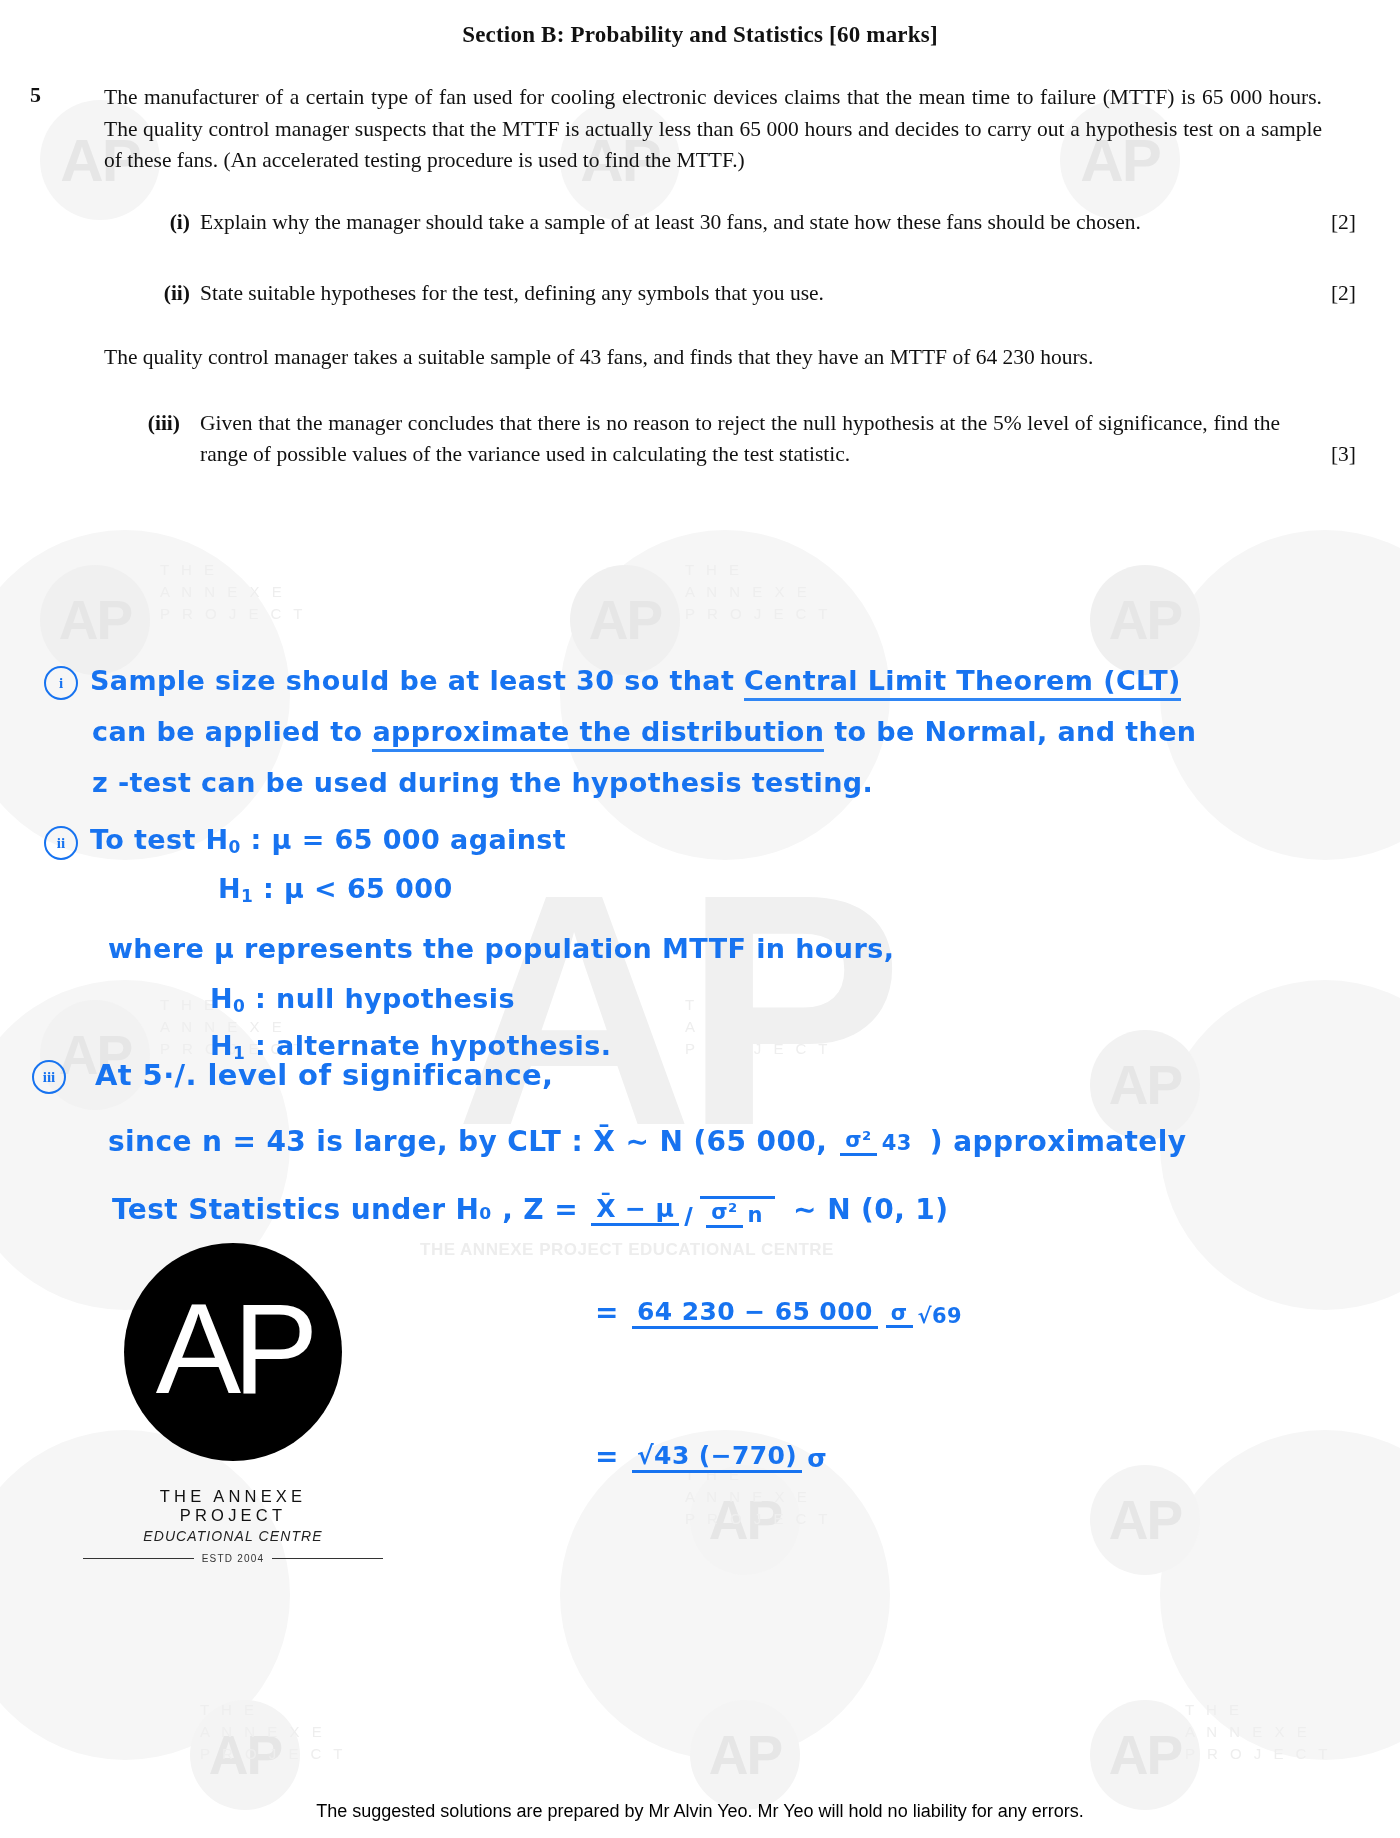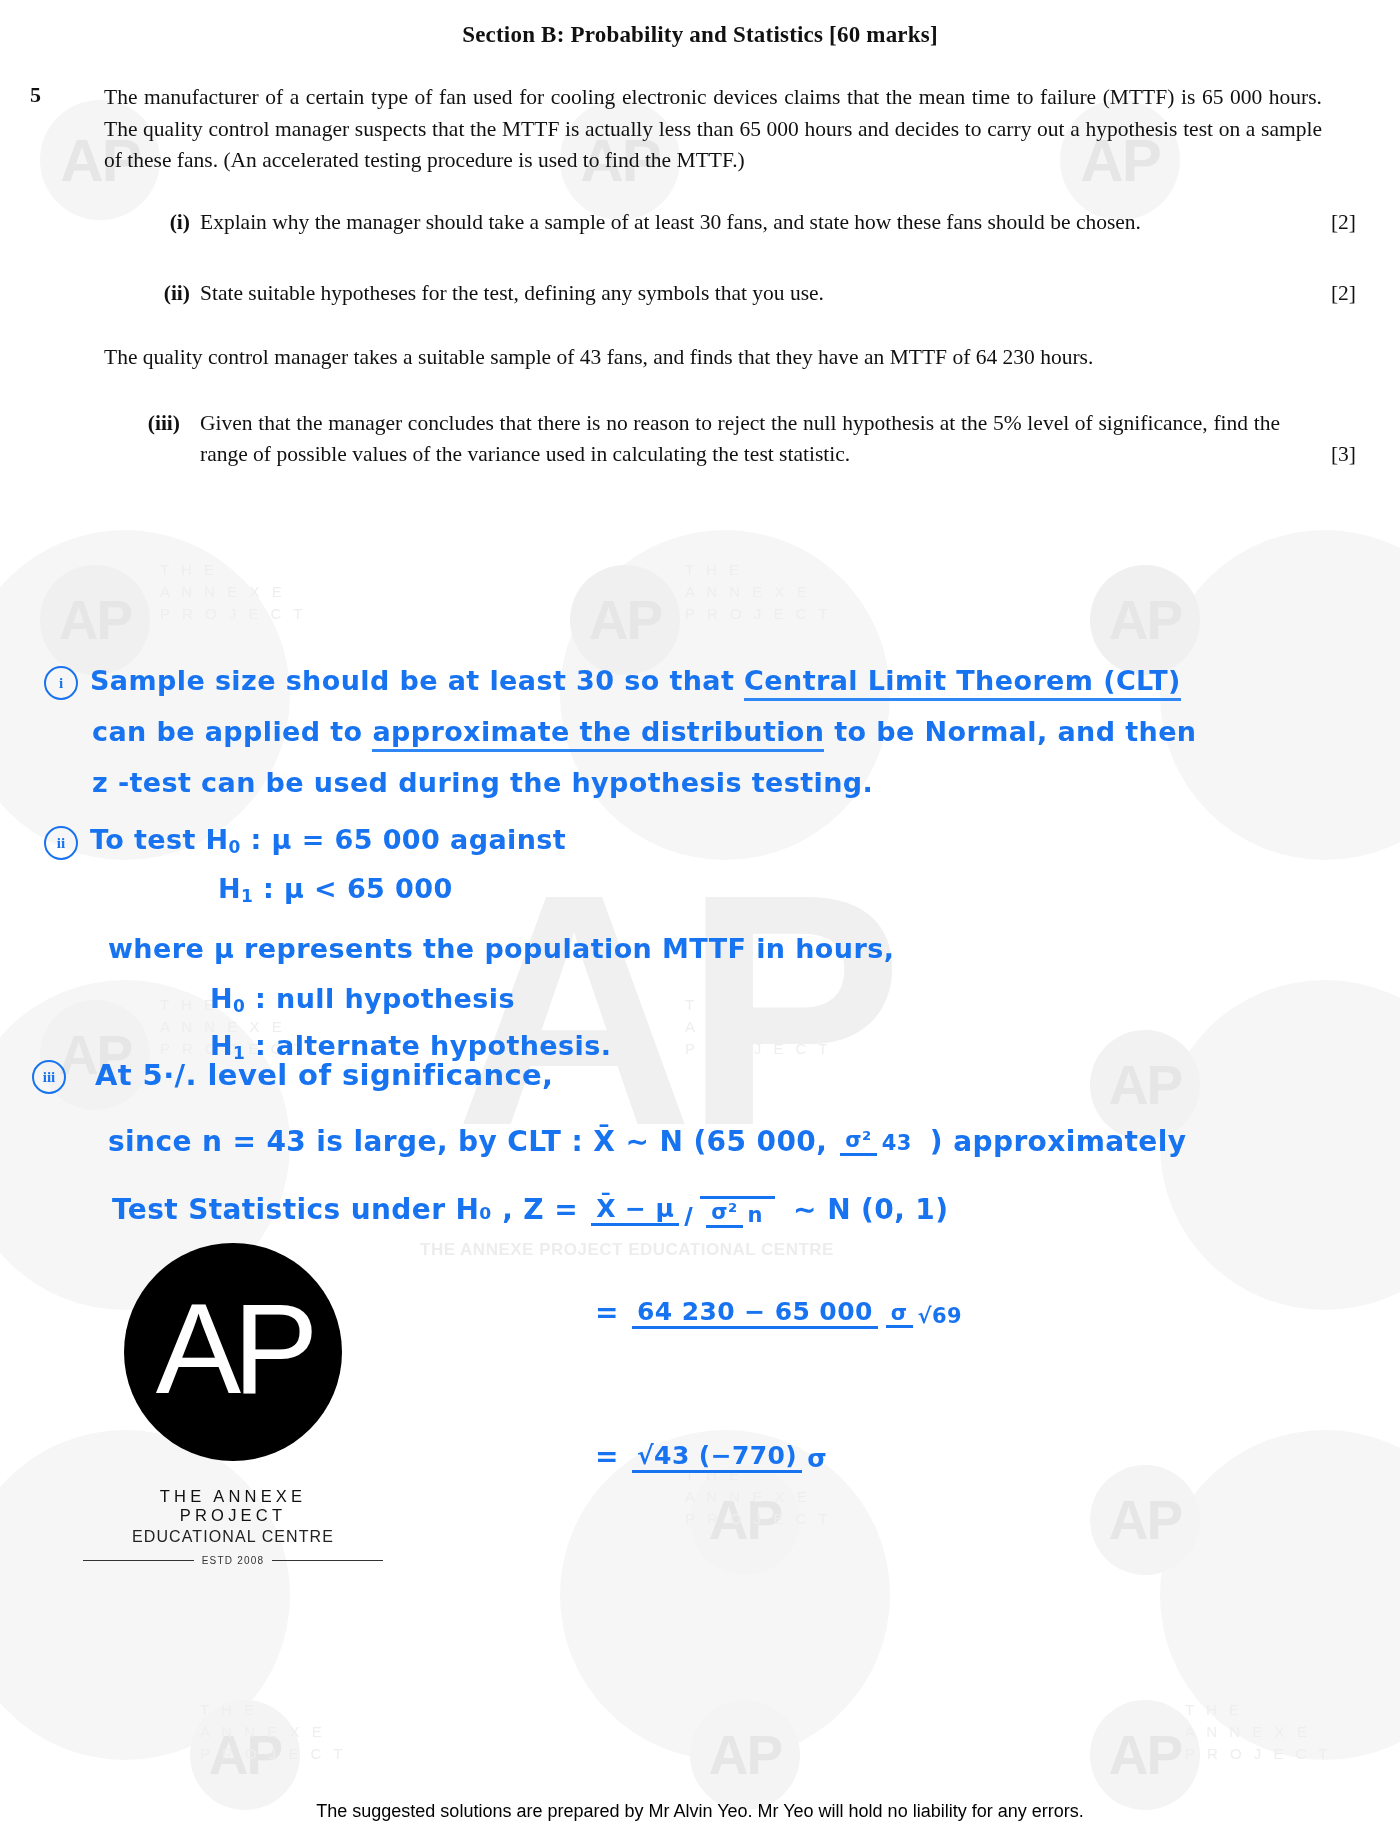--- a/index.html
+++ b/index.html
@@ -243,23 +243,24 @@
     font-family: "Liberation Sans", sans-serif;
   }
   #logo-name {
     margin-top: 26px;
     font-size: 16.5px;
     letter-spacing: 4.2px;
     color: #111;
   }
   #logo-sub {
     margin-top: 3px;
-    font-size: 16px;
+    font-size: 14px;
     letter-spacing: 1.1px;
     color: #222;
+    font-style: italic;
   }
   #logo-estd {
     margin-top: 9px;
     font-size: 10px;
     letter-spacing: 1.2px;
     color: #333;
     position: relative;
     display: flex;
     align-items: center;
     justify-content: center;
@@ -466,17 +467,17 @@
 
 </div>
 
 <div id="logo-block">
   <div id="logo-circle">
     <div class="ap-mark">AP</div>
   </div>
   <div id="logo-name">THE ANNEXE PROJECT</div>
   <div id="logo-sub">EDUCATIONAL CENTRE</div>
   <div id="logo-estd">
-      <span>ESTD 2008</span>
+      <span>ESTD 2004</span>
     </div>
 </div>
 
 <div id="footer-note">The suggested solutions are prepared by Mr Alvin Yeo. Mr Yeo will hold no liability for any errors.</div>
 
 </body></html>

